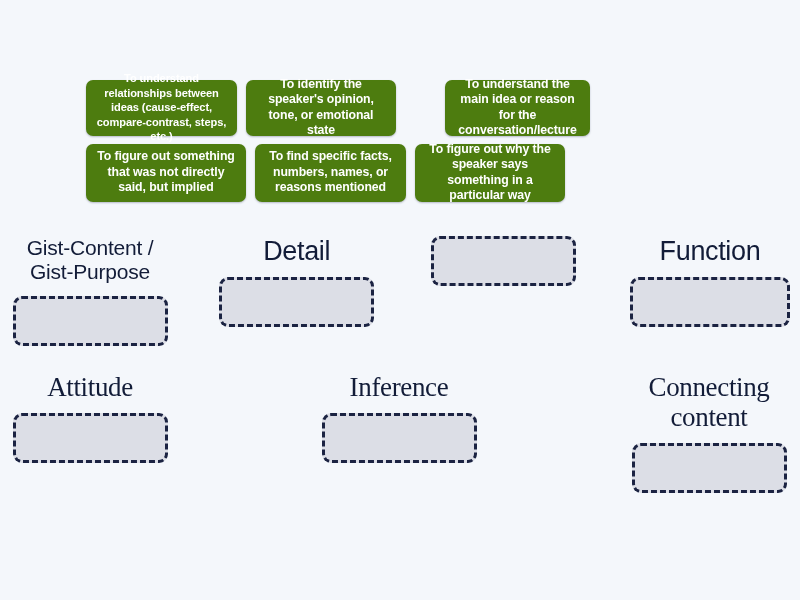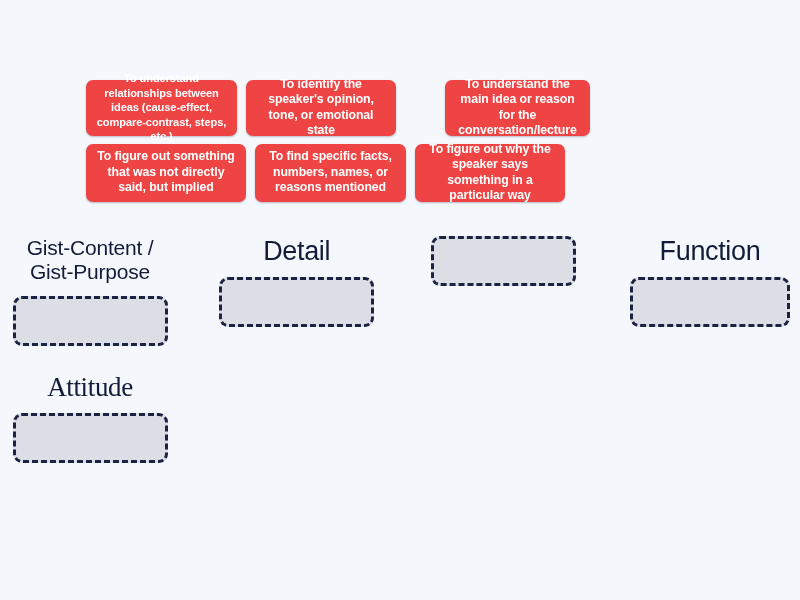--- a/index.html
+++ b/index.html
@@ -30,21 +30,21 @@
     top: 80px;
     width: 632px;
   }
   .cards-row {
     display: flex;
     align-items: flex-start;
     gap: 9px;
     margin-bottom: 8px;
   }
   .card {
-    background: #ef4444;
+    background: #4d7c0f;
     color: #ffffff;
     border-radius: 7px;
     box-sizing: border-box;
     padding: 9px 8px 10px 8px;
     text-align: center;
     font-weight: bold;
     line-height: 1.26;
     letter-spacing: -0.1px;
     box-shadow: 0 1px 2px rgba(20,30,70,0.28);
     display: flex;
@@ -160,19 +160,28 @@
 
     </div>
 
     <div class="groups-row row-b">
 
       <div class="group">
         <div class="group-label">Attitude</div>
         <div class="dropzone w-wide"></div>
       </div>
 
+      <div class="group">
+        <div class="group-label">Inference</div>
+        <div class="dropzone w-wide"></div>
+      </div>
 
+      <div class="group wide">
+        <div class="group-label">Connecting
+content</div>
+        <div class="dropzone w-wide"></div>
+      </div>
 
     </div>
 
   </div>
 
 </div>
 
 </body></html>

